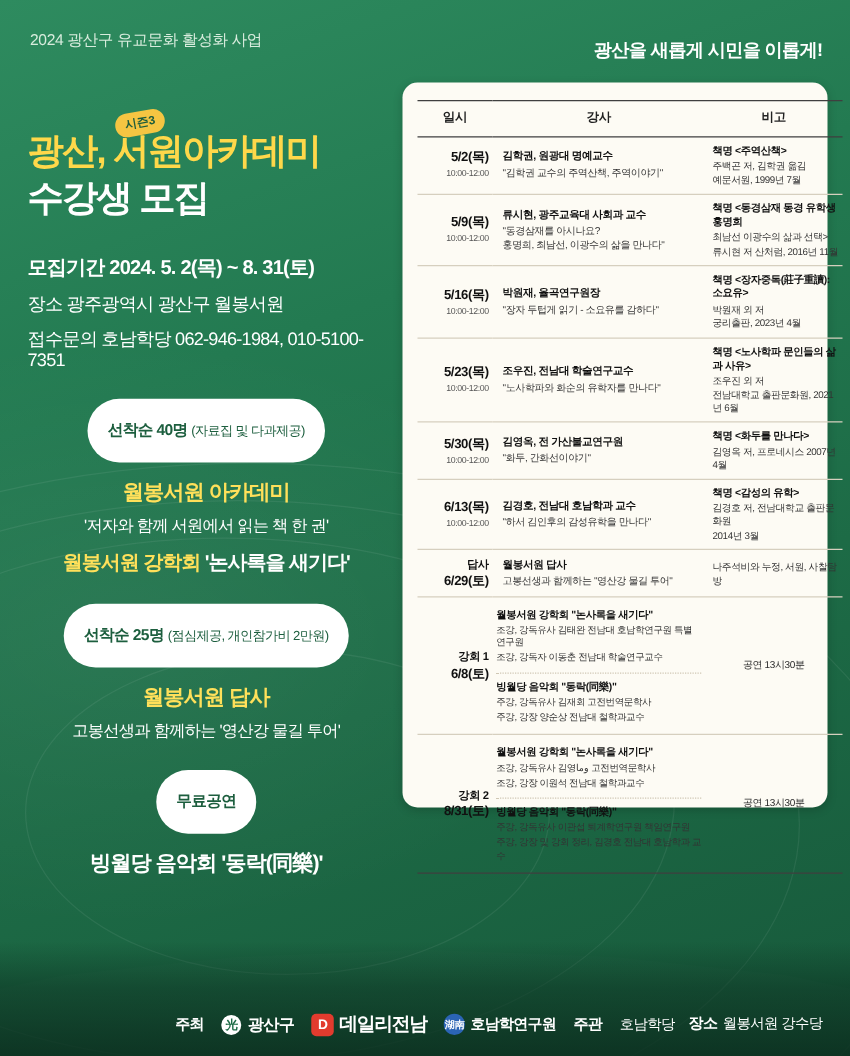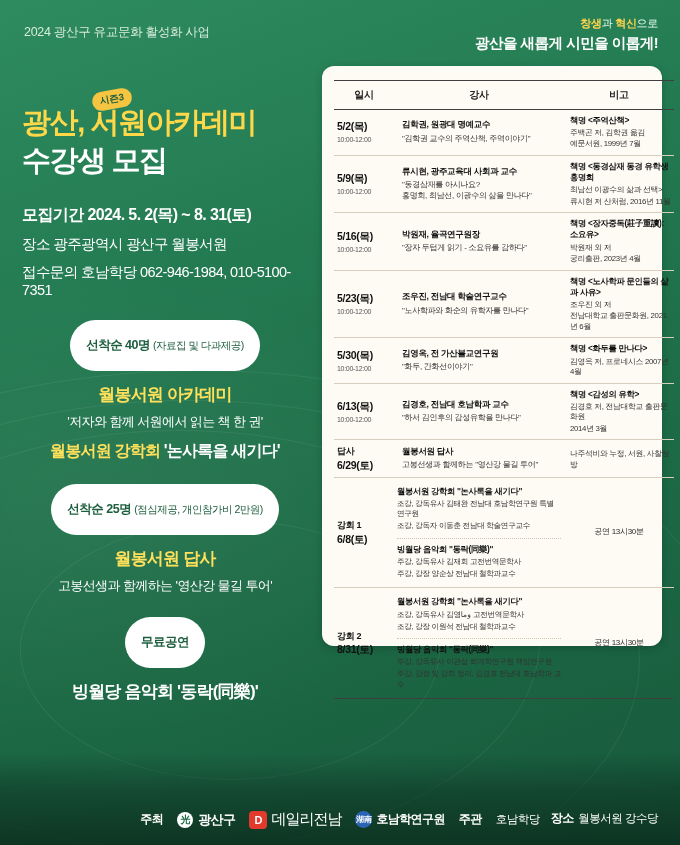--- a/index.html
+++ b/index.html
@@ -32,21 +32,21 @@
   
   .top-left {
     position: absolute; left: 24px; top: 24px;
     color: #d8ecdd; font-size: 12.5px; letter-spacing: -0.3px;
   }
   .top-right {
     position: absolute; right: 22px; top: 16px; text-align: right;
   }
   .top-right .line1 { font-size: 11px; color: #eafff0; letter-spacing: -0.3px; }
   .top-right .line1 .em { color: #ffd34d; font-weight: bold; }
-  .top-right .line2 { font-size: 14.5px; color: #ffffff; font-weight: bold; margin-top: 3px; letter-spacing: -0.5px; }
+  .top-right .line2 { font-size: 14.5px; color: #ffffff; font-weight: bold; margin-top: 15px; letter-spacing: -0.5px; }
 
   
   .left { position: absolute; left: 22px; top: 82px; width: 292px; color: #fff; }
   .badge-s3 {
     display: inline-block;
     background: #f5c542; color: #1d5c3c;
     font-size: 9.5px; font-weight: bold;
     border-radius: 999px; padding: 3px 8px;
     transform: rotate(-10deg);
     position: relative; left: 70px; top: 6px;
@@ -102,21 +102,21 @@
   }
   thead th {
     border-top: 1.5px solid #3f3f3f;
     border-bottom: 1.5px solid #3f3f3f;
     font-size: 10px; font-weight: bold; color: #222;
     padding: 7px 2px;
   }
   col.c1 { width: 60px; }
   col.c2 { width: 170px; }
   col.c3 { width: 110px; }
-  td.date { text-align: left; }
+  td.date { text-align: right; }
   td.date .d { font-size: 10.5px; font-weight: bold; color: #111; display: block; }
   td.date .t { font-size: 7px; color: #555; display: block; margin-top: 2px; }
   td.lect { padding-left: 8px; }
   td.lect .l1 { font-weight: bold; font-size: 8.5px; color: #111; }
   td.lect .l2 { margin-top: 3px; font-size: 8px; color: #333; }
   td.note { padding-left: 6px; }
   td.note .n1 { font-weight: bold; font-size: 8.3px; color: #111; }
   td.note .n2 { margin-top: 2px; font-size: 7.8px; color: #333; }
   td.note .n3 { margin-top: 1px; font-size: 7.8px; color: #333; }
   tr.lastrow td { border-bottom: 1.5px solid #3f3f3f; }
@@ -149,21 +149,21 @@
   }
   .logo-red {
     display: inline-flex; align-items: center; gap: 4px;
     background: transparent;
   }
   .logo-red .sq {
     width: 18px; height: 18px; border-radius: 4px; background: #e23b2e;
     color: #fff; font-size: 11px; font-weight: bold;
     display: inline-flex; align-items: center; justify-content: center;
   }
-  .logo-red .txt { font-size: 15px; font-weight: normal; color: #fff; letter-spacing: -1px; }
+  .logo-red .txt { font-size: 15px; font-weight: bold; color: #fff; letter-spacing: -1px; }
   .logo-blue {
     display: inline-flex; align-items: center; gap: 4px;
   }
   .logo-blue .circ {
     width: 17px; height: 17px; border-radius: 50%; background: #2b64b5;
     color: #fff; font-size: 8px; font-weight: bold;
     display: inline-flex; align-items: center; justify-content: center;
   }
   .logo-blue .txt { font-size: 12px; font-weight: bold; color: #fff; letter-spacing: -0.6px; }
   .roof {
@@ -179,23 +179,20 @@
 
 <div class="poster">
   <div class="arc a1"></div>
   <div class="arc a2"></div>
   <div class="arc a3"></div>
   <div class="arc a4"></div>
 
   <div class="top-left">2024 광산구 유교문화 활성화 사업</div>
 
   <div class="top-right">
-    <div class="line1">
-      <span class="em">창생</span><span>과 </span><span class="em">혁신</span><span>으로</span>
-    </div>
     <div class="line2">광산을 새롭게 시민을 이롭게!</div>
   </div>
 
   <div class="left">
     <div class="badge-s3">시즌3</div>
     <div class="title1">광산, 서원아카데미</div>
     <div class="title2">수강생 모집</div>
 
     <div class="meta">
       <div class="row big">모집기간  2024. 5. 2(목) ~ 8. 31(토)</div>

